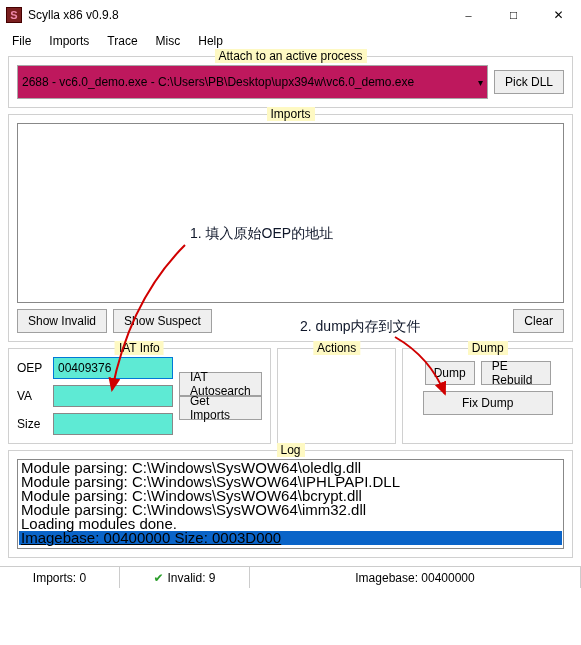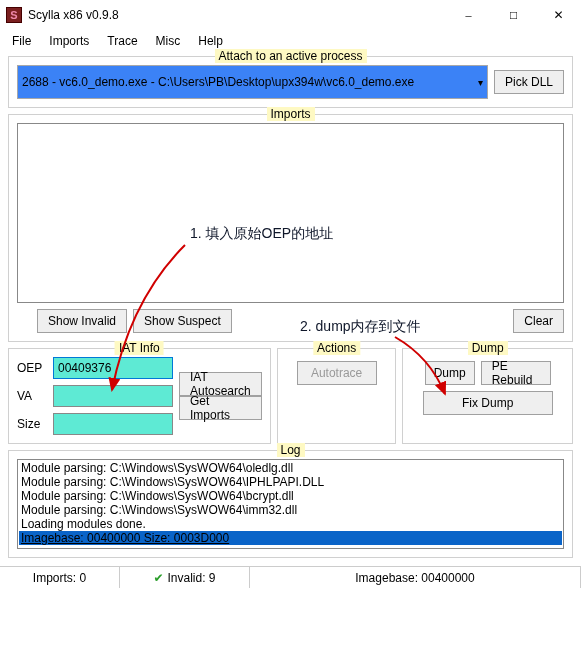--- a/index.html
+++ b/index.html
@@ -8,36 +8,36 @@
 .titlebar .icon { width: 16px; height: 16px; background: #7a1f1f; color: #e8a; display: flex; align-items: center; justify-content: center; font-size: 11px; font-weight: bold; margin-right: 6px; border: 1px solid #400; }
 .titlebar .title { flex: 1; font-size: 12px; }
 .titlebar .winbtns { display: flex; }
 .titlebar .winbtn { width: 45px; height: 30px; display: flex; align-items: center; justify-content: center; font-family: "Segoe UI Symbol"; }
 .menubar { height: 22px; display: flex; align-items: center; padding: 0 4px; gap: 2px; }
 .menubar .mitem { padding: 2px 8px; }
 .content { padding: 4px 8px 2px 8px; }
 fieldset { border: 1px solid #d0d0d0; margin-bottom: 6px; padding: 8px; position: relative; }
 fieldset > legend, .flegend { position: absolute; top: -8px; left: 50%; transform: translateX(-50%); background: #fef9c3; padding: 0 4px; font-size: 12px; }
 .attachrow { display: flex; gap: 6px; align-items: center; }
-.combo { flex: 1; height: 30px; border: 1px solid #a8a8a8; background: #3b82f6; display: flex; align-items: center; padding: 16px 4px; font-size: 12px; }
+.combo { flex: 1; height: 30px; border: 1px solid #a8a8a8; background: #be185d; display: flex; align-items: center; padding: 16px 4px; font-size: 12px; }
 .combo .arrow { margin-left: auto; font-size: 10px; }
 .btn { height: 24px; border: 1px solid #a0a0a0; background: #efefef; padding: 0 10px; font-size: 12px; display: inline-flex; align-items: center; justify-content: center; cursor: default; }
 .btn.disabled { color: #999; }
 .importsbox { width: 100%; height: 180px; border: 1px solid #888; background: #fff; margin-bottom: 6px; }
-.improw { display: flex; gap: 6px; margin-left: 20px; }
+.improw { display: flex; gap: 6px; }
 .threecol { display: flex; gap: 6px; }
 .threecol fieldset { flex: 1; min-height: 90px; }
 .iatgrid { display: grid; grid-template-columns: 30px 120px 1fr; gap: 6px 6px; align-items: center; }
 .iatgrid label { font-size: 12px; }
 .txtinput { height: 22px; border: 1px solid #0078d7; padding: 0 4px; font-size: 12px; width: 120px; background: #5eead4; }
 .txtinput.plain { border: 1px solid #888; }
 .iatbtns { display: flex; flex-direction: column; grid-column: 3; grid-row: 1 / span 3; }
 .actionsbox, .dumpbox { display: flex; flex-direction: column; gap: 6px; align-items: center; padding-top: 4px; }
 .dumpbox .row { display: flex; gap: 6px; justify-content: center; width: 100%; }
-.logbox { width: 100%; height: 90px; border: 1px solid #888; background: #fff; overflow-y: scroll; font-size: 12px; padding: 1px; }
+.logbox { width: 100%; height: 90px; border: 1px solid #888; background: #fff; overflow-y: scroll; font-size: 15px; padding: 1px; }
 .logbox .line { white-space: nowrap; padding: 0 2px; line-height: 14px; }
 .logbox .line.sel { background: #0a64c8; color: #000000; text-decoration: underline; }
 .statusbar { height: 22px; border-top: 1px solid #ccc; display: flex; align-items: center; font-size: 12px; }
 .statusbar .cell { padding: 0 16px; border-right: 1px solid #ccc; display: flex; align-items: center; gap: 4px; height: 100%; }
 .ann { position: absolute; color: #0f172a; font-size: 14px; pointer-events: none; z-index: 10; }
 svg.arrow-ann { position: absolute; pointer-events: none; z-index: 9; }
 </style>
 </head>
 <body>
 
@@ -96,23 +96,20 @@
       </div>
       <label>VA</label>
       <input class="txtinput plain" value="" style="">
       <label>Size</label>
       <input class="txtinput plain" value="" style="">
     </div>
   </fieldset>
 
   <fieldset style="flex:0.8">
     <span class="flegend">Actions</span>
-    <div class="actionsbox">
-      <div class="btn disabled" style="width:80px">Autotrace</div>
-    </div>
   </fieldset>
 
   <fieldset style="flex:1.2">
     <span class="flegend">Dump</span>
     <div class="dumpbox">
       <div class="row">
         <div class="btn" style="width:50px">Dump</div>
         <div class="btn" style="width:70px">PE Rebuild</div>
       </div>
       <div class="row">

